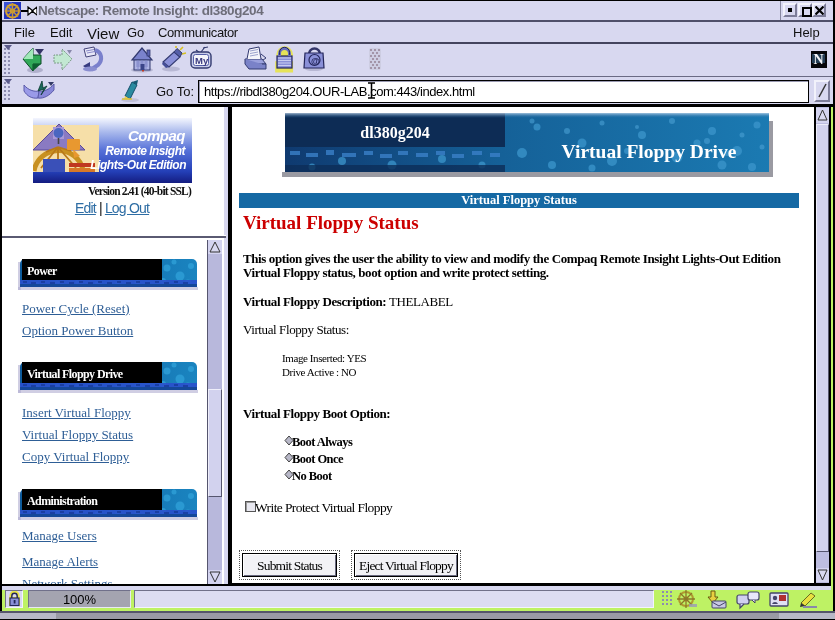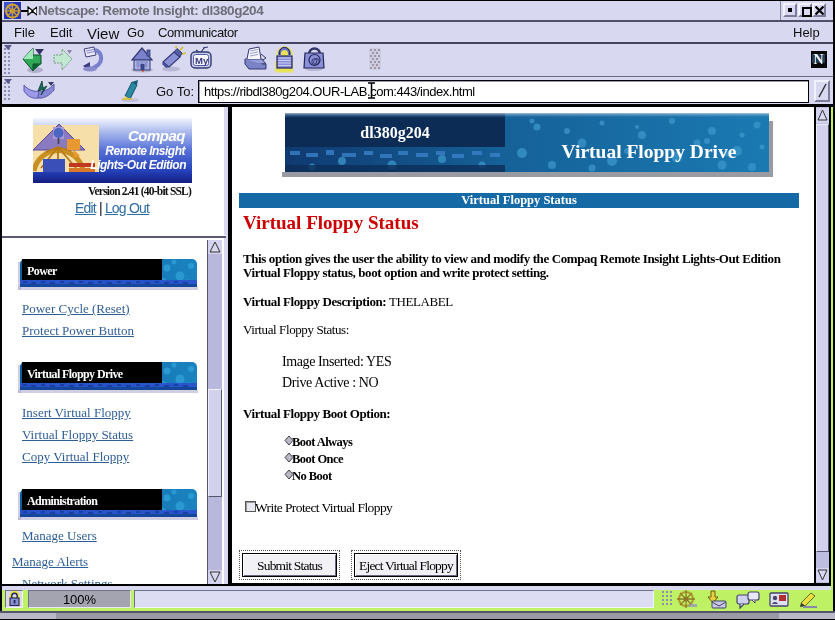--- a/index.html
+++ b/index.html
@@ -351,26 +351,26 @@
 </svg>
 <svg class="abs" style="left:17px;top:362px;" width="184" height="32">
  <use href="#hdrbar"></use>
  <text x="10" y="16" font-family="Liberation Serif" font-size="12" letter-spacing="-0.6" font-weight="bold" fill="#fff">Virtual Floppy Drive</text>
 </svg>
 <svg class="abs" style="left:17px;top:489px;" width="184" height="32">
  <use href="#hdrbar"></use>
  <text x="10" y="16" font-family="Liberation Serif" font-size="12" letter-spacing="-0.6" font-weight="bold" fill="#fff">Administration</text>
 </svg>
 <div class="abs" style="left:22px;top:299px;"><a class="slink">Power Cycle (Reset)</a></div>
-<div class="abs" style="left:22px;top:321px;"><a class="slink">Protect Power Button</a></div>
+<div class="abs" style="left:22px;top:321px;"><a class="slink">Option Power Button</a></div>
 <div class="abs" style="left:22px;top:403px;"><a class="slink">Insert Virtual Floppy </a></div>
 <div class="abs" style="left:22px;top:425px;"><a class="slink">Virtual Floppy Status </a></div>
 <div class="abs" style="left:22px;top:447px;"><a class="slink">Copy Virtual Floppy </a></div>
 <div class="abs" style="left:22px;top:526px;"><a class="slink">Manage Users</a></div>
-<div class="abs" style="left:12px;top:552px;"><a class="slink">Manage Alerts</a></div>
+<div class="abs" style="left:22px;top:552px;"><a class="slink">Manage Alerts</a></div>
 <div class="abs" style="left:22px;top:574px;"><a class="slink">Network Settings</a></div>
 
 <svg class="abs" style="left:282px;top:113px;" width="492" height="66">
  <defs>
   <linearGradient id="bangrad" x1="0" y1="0" x2="1" y2="0">
    <stop offset="0" stop-color="#0f3a70"></stop>
           <stop offset="0.45" stop-color="#156198"></stop>
           <stop offset="1" stop-color="#1b7ab2"></stop>
   </linearGradient>
   <linearGradient id="bantop" x1="0" y1="0" x2="0" y2="1">
@@ -432,21 +432,21 @@
  </g>
  <rect x="3" y="52" width="220" height="7" fill="#0c2d58" opacity="0.8"></rect>
  <text x="113" y="25" text-anchor="middle" font-family="Liberation Serif" font-size="16" font-weight="bold" fill="#fff">dl380g204</text>
  <text x="367" y="45" text-anchor="middle" font-family="Liberation Serif" font-size="19.5" font-weight="bold" fill="#fff">Virtual Floppy Drive</text>
 </svg>
 <div class="abs ser" style="left:239px;top:193px;width:560px;height:15px;background:#1569a4;color:#fff;font-weight:bold;font-size:12.5px;text-align:center;line-height:15px;">Virtual Floppy Status</div>
 <div class="abs ser" style="left:243px;top:212px;font-size:19px;font-weight:bold;color:#cc0000;">Virtual Floppy Status</div>
 <div class="abs ser" style="left:243px;top:252px;font-size:13px;letter-spacing:-0.4px;font-weight:bold;color:#000;line-height:14px;white-space:nowrap;">This option gives the user the ability to view and modify the Compaq Remote Insight Lights-Out Edition<br>Virtual Floppy status, boot option and write protect setting.</div>
 <div class="abs ser" style="left:243px;top:294px;font-size:13px;letter-spacing:-0.4px;color:#000;"><b>Virtual Floppy Description:</b> THELABEL</div>
 <div class="abs ser" style="left:243px;top:322px;font-size:13px;letter-spacing:-0.4px;color:#000;">Virtual Floppy Status:</div>
-<div class="abs ser" style="left:282px;top:351px;font-size:14px;letter-spacing:-0.4px;color:#000;line-height:21px;">Image Inserted: YES<br>Drive Active : NO</div>
+<div class="abs ser" style="left:282px;top:351px;font-size:11px;letter-spacing:-0.4px;color:#000;line-height:14px;">Image Inserted: YES<br>Drive Active : NO</div>
 <div class="abs ser" style="left:243px;top:406px;font-size:13px;letter-spacing:-0.4px;font-weight:bold;color:#000;">Virtual Floppy Boot Option:</div>
 <svg class="abs" style="left:284px;top:435px;" width="120" height="50">
  <g stroke="#444" stroke-width="1">
   <path d="M5,1 L9,5.5 L5,10 L1,5.5 Z" fill="#b8b8c8"></path>
   <path d="M5,18 L9,22.5 L5,27 L1,22.5 Z" fill="#b8b8c8"></path>
   <path d="M5,35 L9,39.5 L5,44 L1,39.5 Z" fill="#b8b8c8"></path>
  </g>
 </svg>
 <div class="abs ser" style="left:292px;top:434px;font-size:12.5px;letter-spacing:-0.55px;font-weight:bold;line-height:17px;">Boot Always<br>Boot Once<br>No Boot</div>
 <div class="abs" style="left:245px;top:501px;width:9px;height:9px;background:#e8e8f0;border:1px solid #555;box-shadow:inset 1px 1px 0 #999;"></div>

